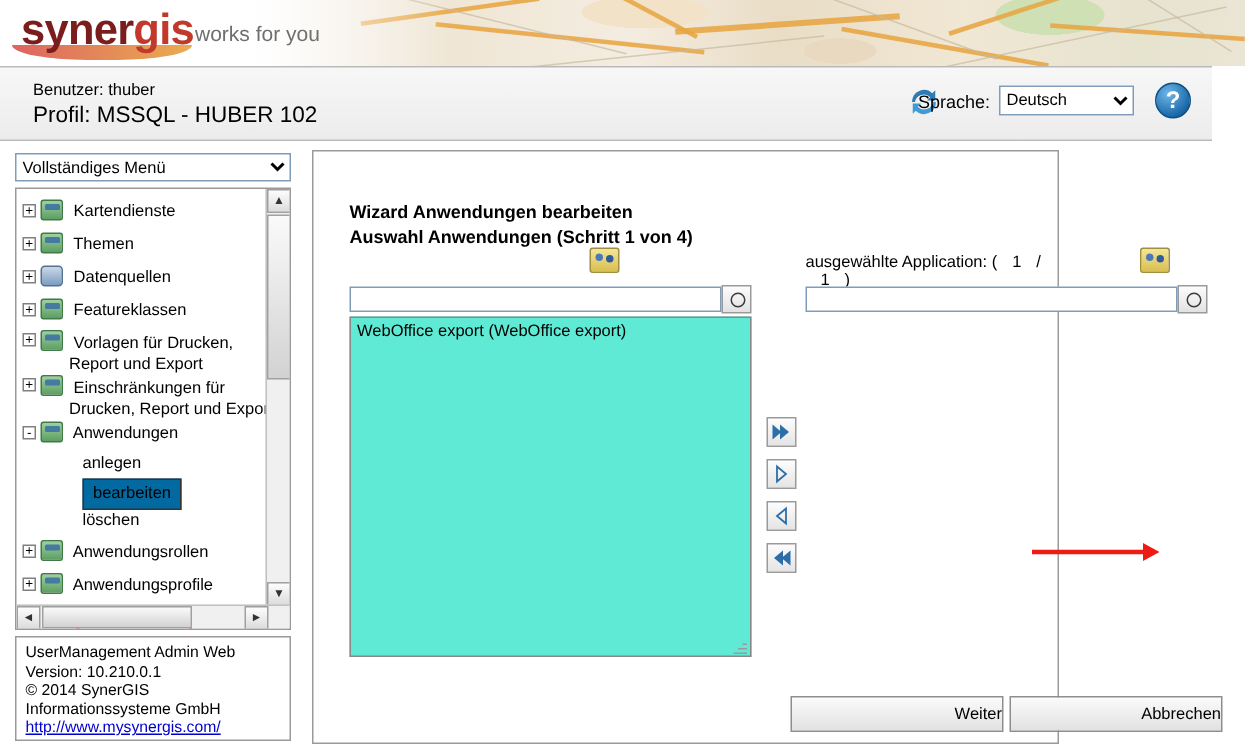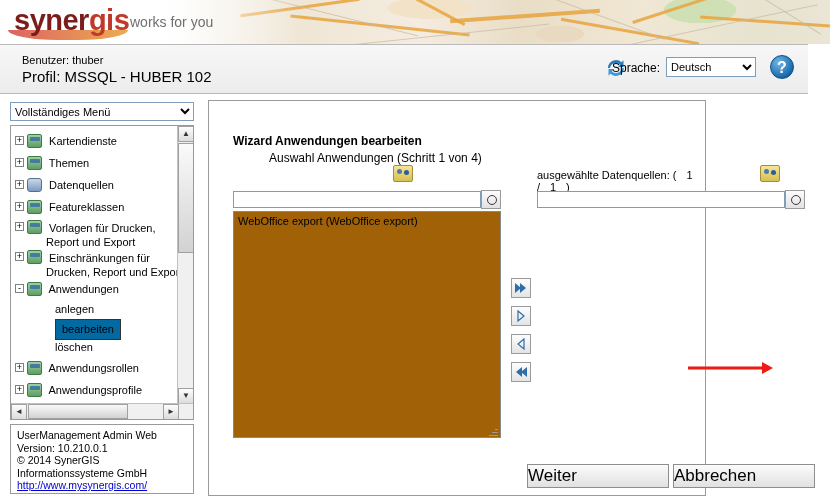--- a/index.html
+++ b/index.html
@@ -161,21 +161,21 @@
 
   
   .content {
     position:absolute; left:208px; top:100px; width:498px; height:396px;
     background:#fff; border:1px solid #9a9a9a;
   }
   .wiz-title {
     position:absolute; left:24px; top:33px; font-size:12px; font-weight:bold;
   }
   .wiz-sub {
-    position:absolute; left:24px; top:50px; font-size:12px; font-weight:normal;margin-left:36px;
+    position:absolute; left:24px; top:50px; font-size:12px; font-weight:bold;
   }
 
   .col-label { position:absolute; font-size:11px; }
   .col-label-left { left:24px; top:68px; }
   .col-label-right { left:328px; top:68px; }
 
   .people-icon {
     position:absolute; width:20px; height:17px;
     background:linear-gradient(180deg,#f3e59a,#d9bf51);
     border:1px solid #a08f3c; border-radius:2px;
@@ -198,21 +198,21 @@
     position:absolute; width:20px; height:19px;
     background:linear-gradient(180deg,#fcfcfc,#e2e2e2);
     border:1px solid #9a9a9a;
   }
   .filter-btn::after {
     content:""; position:absolute; left:5px; top:4px; width:8px; height:8px;
     border:1.5px solid #3b3b3b; border-radius:50%;
   }
 
   .listbox {
-    position:absolute; background:#a16207; border:1px solid #888;
+    position:absolute; background:#5eead4; border:1px solid #888;
     overflow:hidden;
   }
   .listbox .item {
     padding:3px 4px 0 4px; font-size:11px; white-space:nowrap;
   }
   .resize-grip {
     position:absolute; right:2px; bottom:1px; width:9px; height:9px;
   }
   .resize-grip i {
     position:absolute; right:0; background:#9a9a9a; height:1px;
@@ -224,22 +224,22 @@
     border:1px solid #9a9a9a;
   }
   .arrow-btn svg { position:absolute; left:2px; top:2px; }
 
   .red-arrow { position:absolute; left:479px; top:260px; width:85px; height:14px; }
 
   .btn {
     position:absolute; height:24px;
     background:linear-gradient(180deg,#fbfbfb,#e1e1e1);
     border:1px solid #8e8e8e;
-    font-family:"Liberation Sans", sans-serif; font-size:17px;
-    color:#000; text-align:left;
+    font-family:"Liberation Sans", sans-serif; font-size:11px;
+    color:#000; text-align:right;
   }
 </style>
 </head>
 <body>
 
 <div class="banner">
   <div class="banner-map"></div>
   <div class="banner-roads">
     <i style="left:10px;top:6px;width:120px;height:3px;transform:rotate(-8deg);"></i>
     <i style="left:60px;top:24px;width:180px;height:3px;transform:rotate(6deg);"></i>
@@ -388,21 +388,21 @@
 </div>
 
 <div class="content">
 
   <div class="wiz-title">Wizard Anwendungen bearbeiten</div>
   <div class="wiz-sub">Auswahl Anwendungen (Schritt 1 von 4)</div>
 
   <div class="people-icon" style="left:184px; top:64px;"></div>
 
   <div class="col-label col-label-right">
-    <span>ausgewählte Datenquellen:</span>
+    <span>ausgewählte Application:</span>
     <span>
       (<span style="display:inline-block;width:26px;text-align:center;">1</span><span>/</span><span style="display:inline-block;width:26px;text-align:center;">1</span>)
     </span>
   </div>
   <div class="people-icon" style="left:551px; top:64px;"></div>
 
   <input class="filter-input" style="left: 24px; top: 90px; width: 248px;" value="" placeholder="">
   <div class="filter-btn" style="left:272px; top:89px;"></div>
 
   <input class="filter-input" style="left: 328px; top: 90px; width: 248px;" value="" placeholder="">

